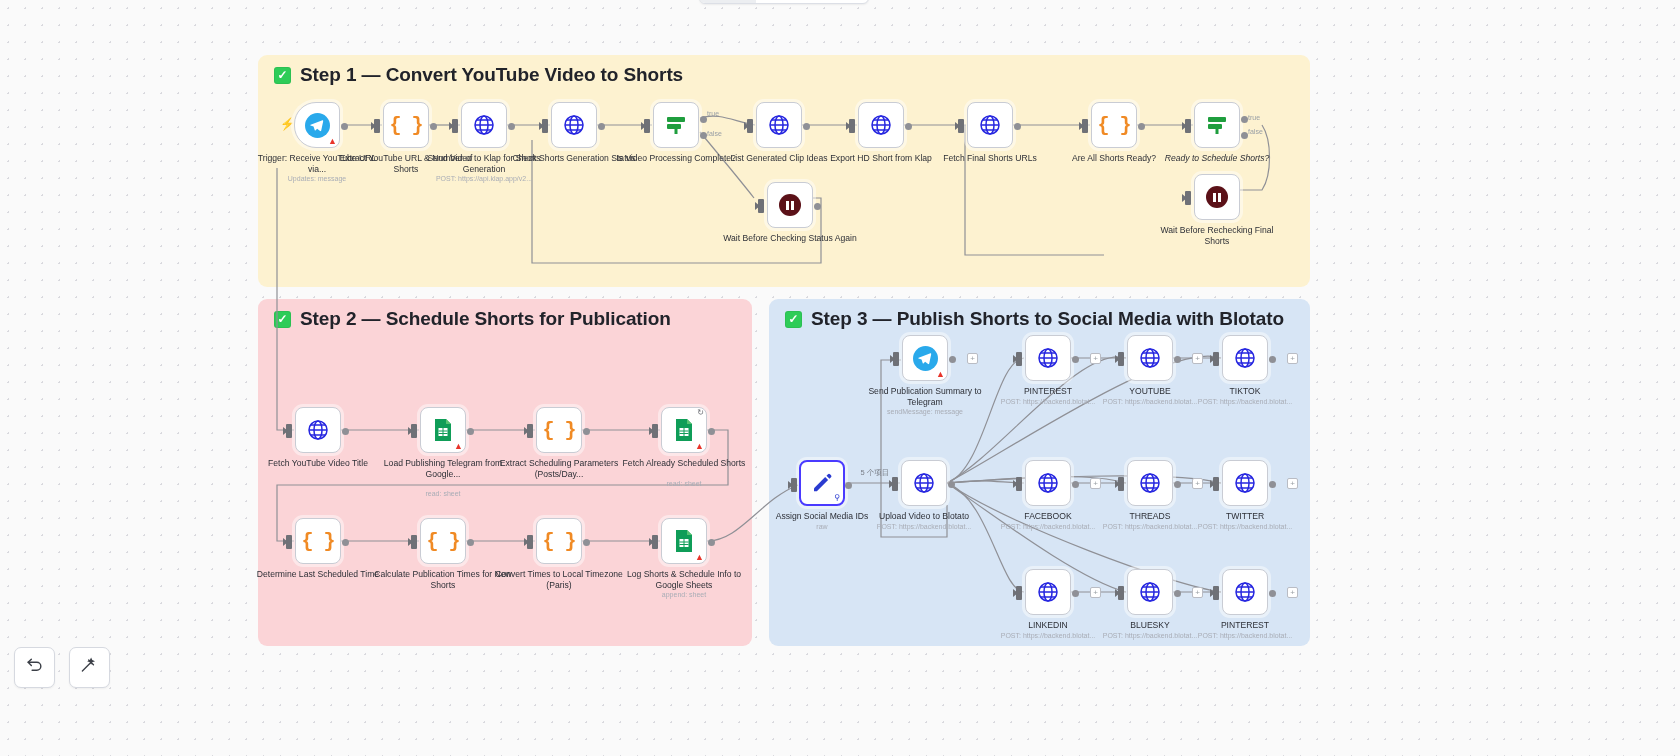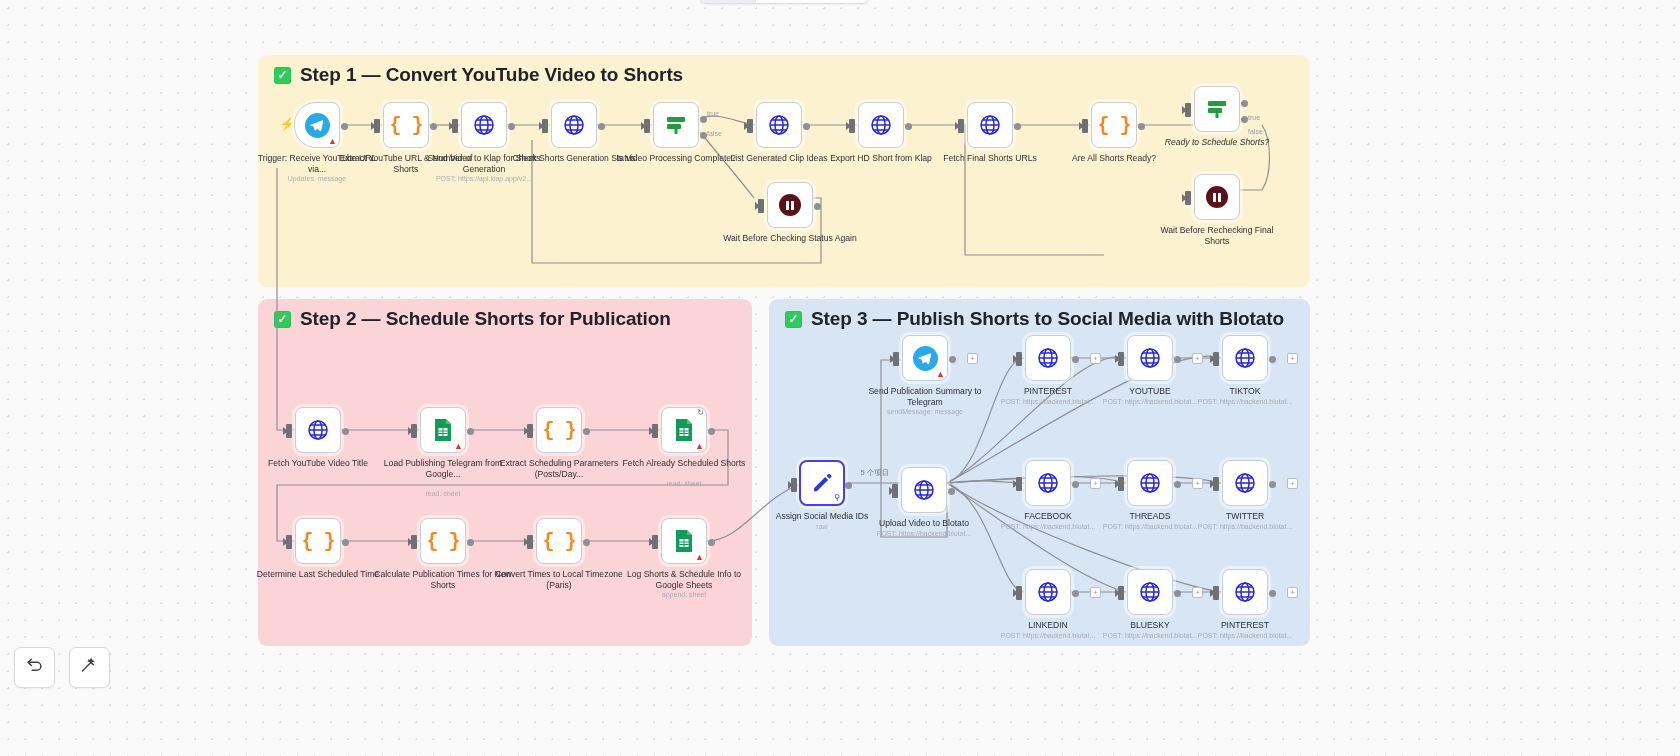--- a/index.html
+++ b/index.html
@@ -319,21 +319,21 @@
 
   <div class="node" style="left:1091px; top:102px;">
     <div class="nbox">
         <span class="inp"></span>
       <span class="ico-code">{ }</span>
       <span class="dot out"></span>
       </div>
     <div class="nlabel">Are All Shorts Ready?</div>
   </div>
 
-  <div class="node" style="left:1194px; top:86px;font-style:italic;">
+  <div class="node" style="left:1194px; top:102px;font-style:italic;">
     <div class="nbox">
         <span class="inp"></span>
       <span class="ico ico-switch">
           <svg width="24" height="22" viewBox="0 0 24 22">
             <rect x="3" y="3" width="18" height="5" rx="1" fill="#1f9e3e"></rect>
             <rect x="3" y="10" width="14" height="5" rx="1" fill="#1f9e3e"></rect>
             <rect x="10.5" y="15" width="3" height="5" fill="#1f9e3e"></rect>
           </svg>
         </span>
       <span class="dot out" style="top:13px"></span>
@@ -547,21 +547,21 @@
             <path fill="#2a3bd0" d="M16.5 4.8 18 3.3a1.4 1.4 0 0 1 2 0l1 1a1.4 1.4 0 0 1 0 2l-1.5 1.5z"></path>
           </svg>
         </span>
       <span class="dot out"></span>
       <span class="pin">⚲</span>
       </div>
     <div class="nlabel">Assign Social Media IDs</div>
     <div class="nsub" style="top:62px">raw</div>
   </div>
 
-  <div class="node" style="left:901px; top:460px;margin-top:7px;">
+  <div class="node" style="left:901px; top:460px;">
     <div class="nbox">
         <span class="inp"></span>
       <span class="ico ico-globe">
           <svg width="24" height="24" viewBox="0 0 24 24" fill="none" stroke="#2727e0" stroke-width="1.5">
             <circle cx="12" cy="12" r="9"></circle>
             <ellipse cx="12" cy="12" rx="4" ry="9"></ellipse>
             <path d="M3 12h18M4.5 7h15M4.5 17h15"></path>
           </svg>
         </span>
       <span class="dot out"></span>

